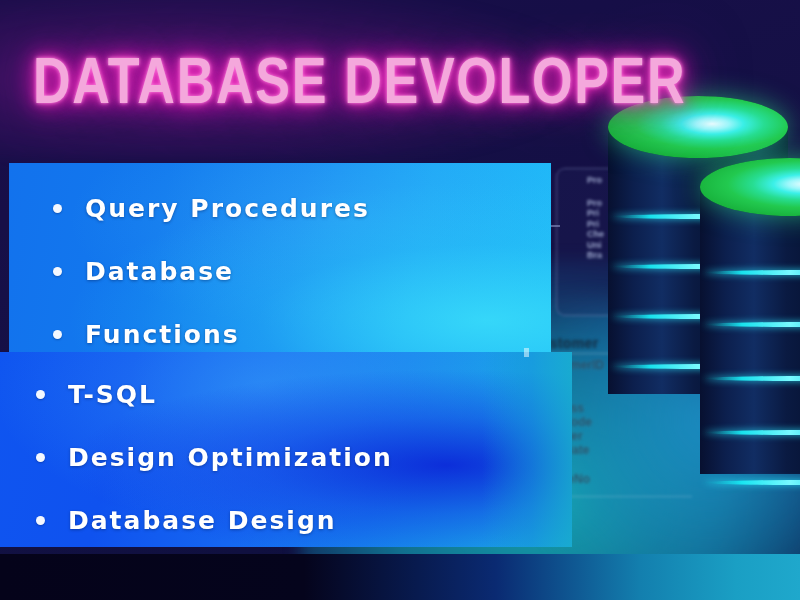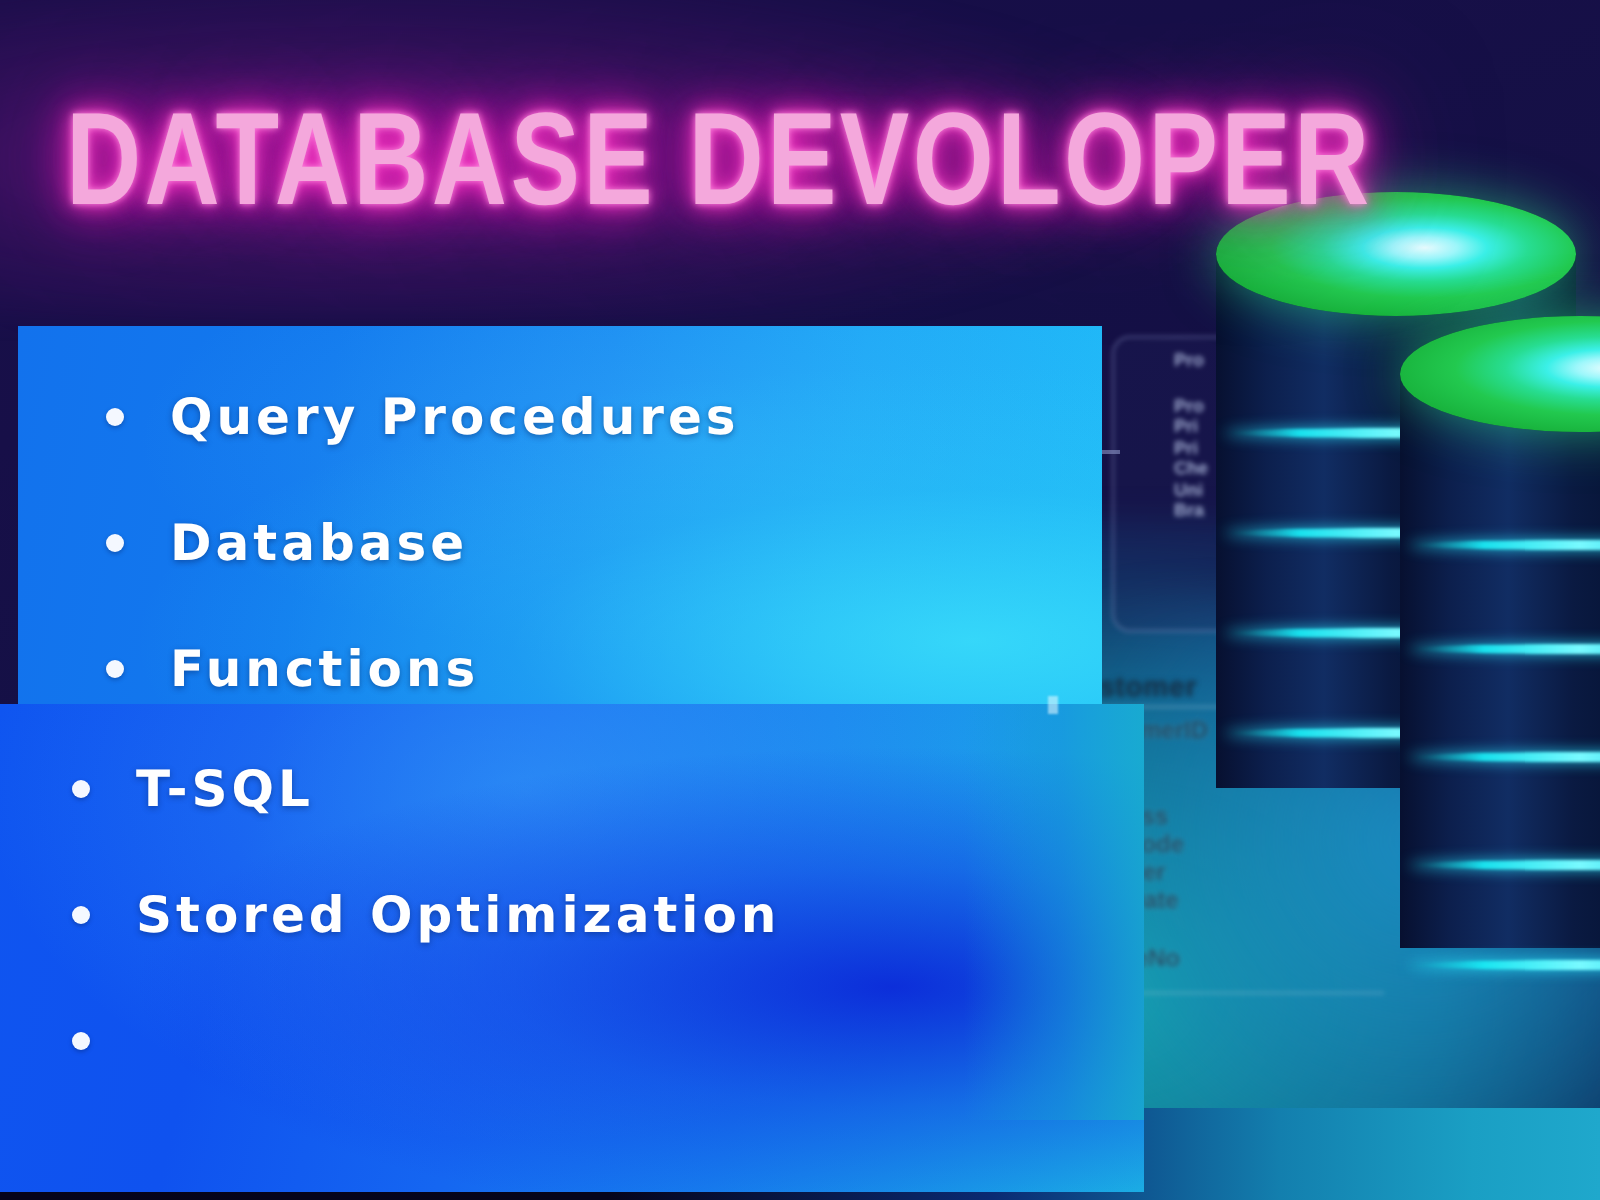--- a/index.html
+++ b/index.html
@@ -178,21 +178,21 @@
     height: 192px;
     background:
       radial-gradient(ellipse at 88% 82%, rgba(60,225,250,0.78) 0%, rgba(40,200,245,0.30) 34%, rgba(30,150,240,0.0) 62%),
       radial-gradient(ellipse at 62% 30%, rgba(70,190,250,0.30) 0%, rgba(40,150,240,0.0) 58%),
       linear-gradient(100deg, #1272ed 0%, #1279ee 28%, #1a8bf2 52%, #1ea8f6 74%, #1fbcf8 100%);
   }
   .panel-two {
     left: 0px;
     top: 352px;
     width: 572px;
-    height: 244px;
+    height: 195px;
     background:
       radial-gradient(ellipse at 78% 58%, rgba(10,32,215,0.88) 0%, rgba(14,45,225,0.44) 30%, rgba(20,90,235,0.0) 60%),
       radial-gradient(ellipse at 46% 18%, rgba(70,185,250,0.42) 0%, rgba(40,140,240,0.0) 62%),
       linear-gradient(104deg, #0f55f0 0%, #0f52ef 22%, #1566f1 44%, #1783ee 66%, #1aa3e8 86%, #1cb7e4 100%);
   }
   .panel-two::after {
     content: "";
     position: absolute;
     right: 0; top: 0;
     width: 90px; height: 208px;
@@ -327,23 +327,24 @@
   </div>
 
   <div class="panel panel-two">
     <ul class="skill-list">
       <li class="skill-item">
         <span class="bullet"></span>
         <span class="skill-label">T-SQL</span>
       </li>
       <li class="skill-item">
         <span class="bullet"></span>
-        <span class="skill-label">Stored Optimization</span>
-      </li>
-      <li class="skill-item">
-        <span class="bullet"></span>
+        <span class="skill-label">Design Optimization</span>
+      </li>
+      <li class="skill-item">
+        <span class="bullet"></span>
+        <span class="skill-label">Database Design</span>
       </li>
     </ul>
   </div>
 
   <div class="panel-artifact"></div>
 
 </div>
 
 </body></html>

